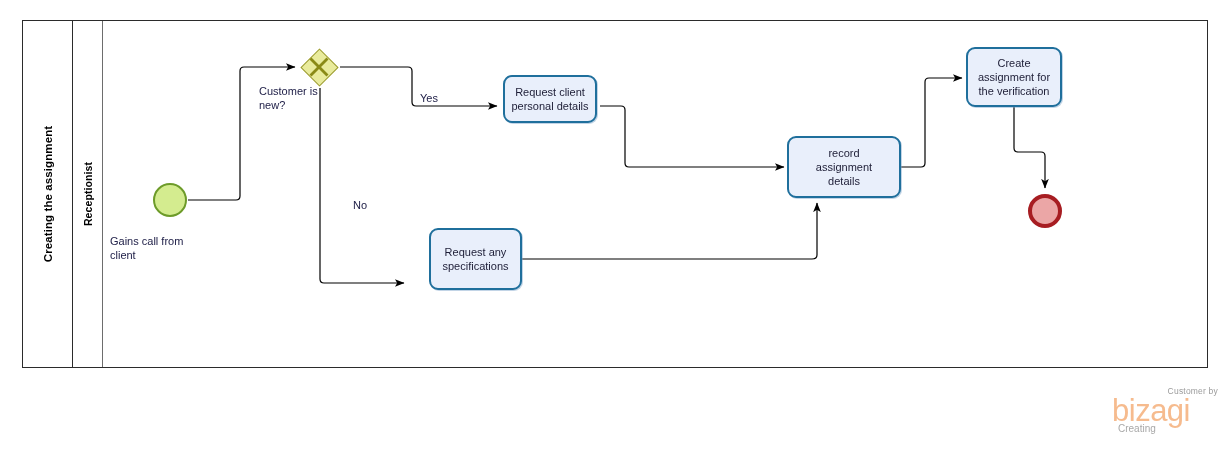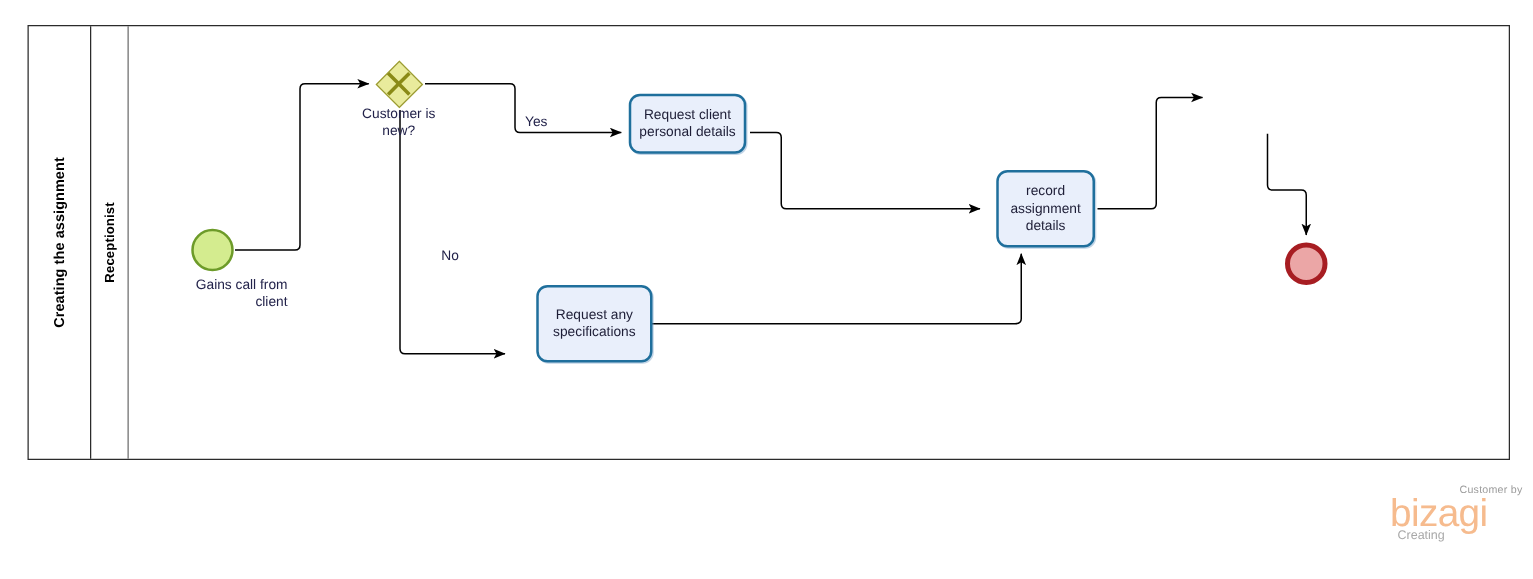--- a/index.html
+++ b/index.html
@@ -70,25 +70,26 @@
     border: 2px solid #6d9b29;
   }
   .end-event {
     width: 34px; height: 34px;
     background: #eba6a6;
     border: 4px solid #a71d22;
   }
 
   .event-label {
     position: absolute;
-    text-align: right;
+    text-align: left;
     font-size: 11px;
     line-height: 14px;
     color: #22224a;
     white-space: pre-line;
+    margin-top: 13px;
   }
 
   .gateway-wrap {
     position: absolute;
     width: 38px; height: 38px;
   }
   .gateway {
     position: absolute;
     left: 5.5px; top: 5.5px;
     width: 27px; height: 27px;
@@ -97,21 +98,20 @@
     transform: rotate(45deg);
     box-sizing: border-box;
   }
   .gateway-x {
     position: absolute;
     left: 0; top: 0;
     width: 38px; height: 38px;
   }
   .gateway-label {
     position: absolute;
-    text-align: center;
     font-size: 11px;
     line-height: 14px;
     color: #22224a;
     white-space: pre-line;
   }
 
   .task {
     background: #e9effb;
     border: 2px solid #1f6f9c;
     border-radius: 9px;
@@ -227,24 +227,27 @@
   </div>
   <div class="gateway-label" style="left:259px; top:84px; width:120px;">Customer is
 new?</div>
 
   <div class="node task" style="left:503px; top:75px; width:94px; height:48px;">Request client
 personal details</div>
 
   <div class="node task" style="left:429px; top:228px; width:93px; height:62px;">Request any
 specifications</div>
 
-  <div class="node task" style="left:787px; top:136px; width:79px; height:62px;margin-left:10px;">record
+  <div class="node task" style="left:787px; top:136px; width:114px; height:62px;">record
 assignment
 details</div>
 
+  <div class="node task" style="left:966px; top:47px; width:96px; height:60px;">Create
+assignment for
+the verification</div>
 
   <div class="node event end-event" style="left:1028px; top:194px;"></div>
 
   <div class="flow-label" style="left:420px; top:92px;">Yes</div>
   <div class="flow-label" style="left:353px; top:199px;">No</div>
 
   <div class="logo">
     <div class="logo-powered">Customer by</div>
     <div class="logo-word">bizagi</div>
     <div class="logo-modeler">Creating</div>

